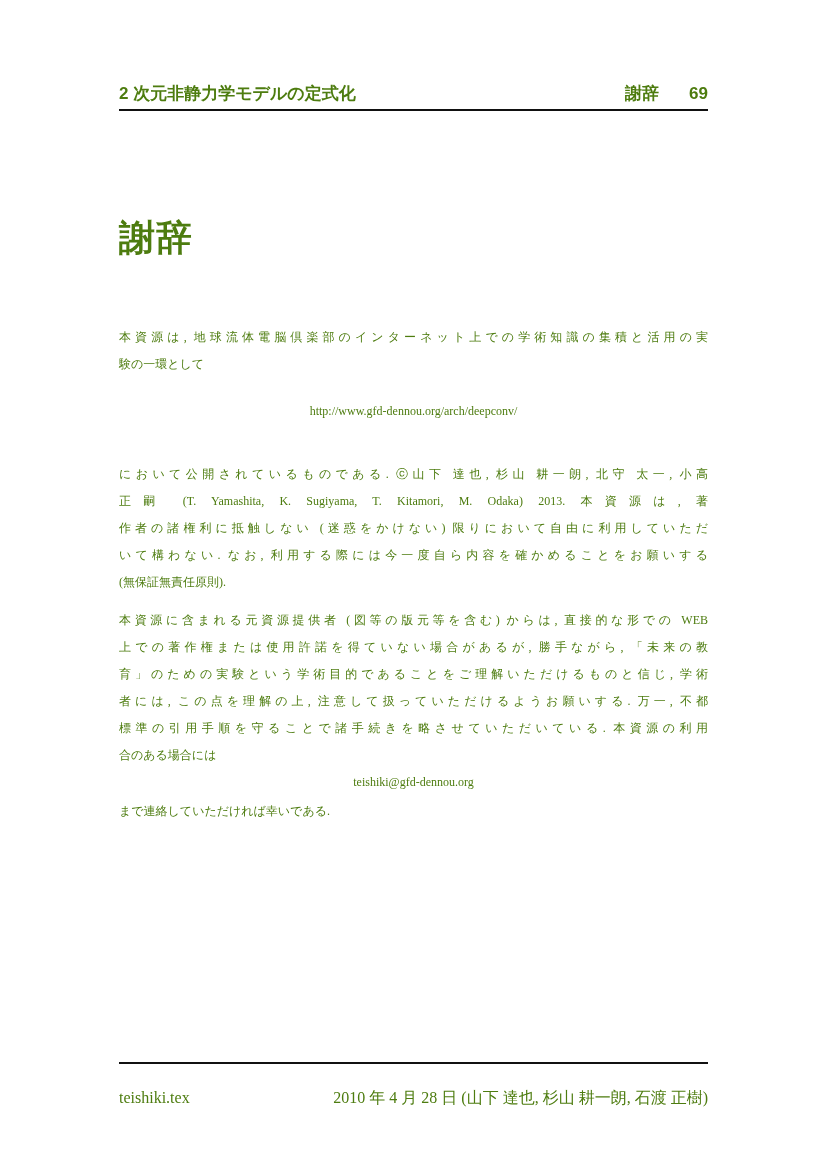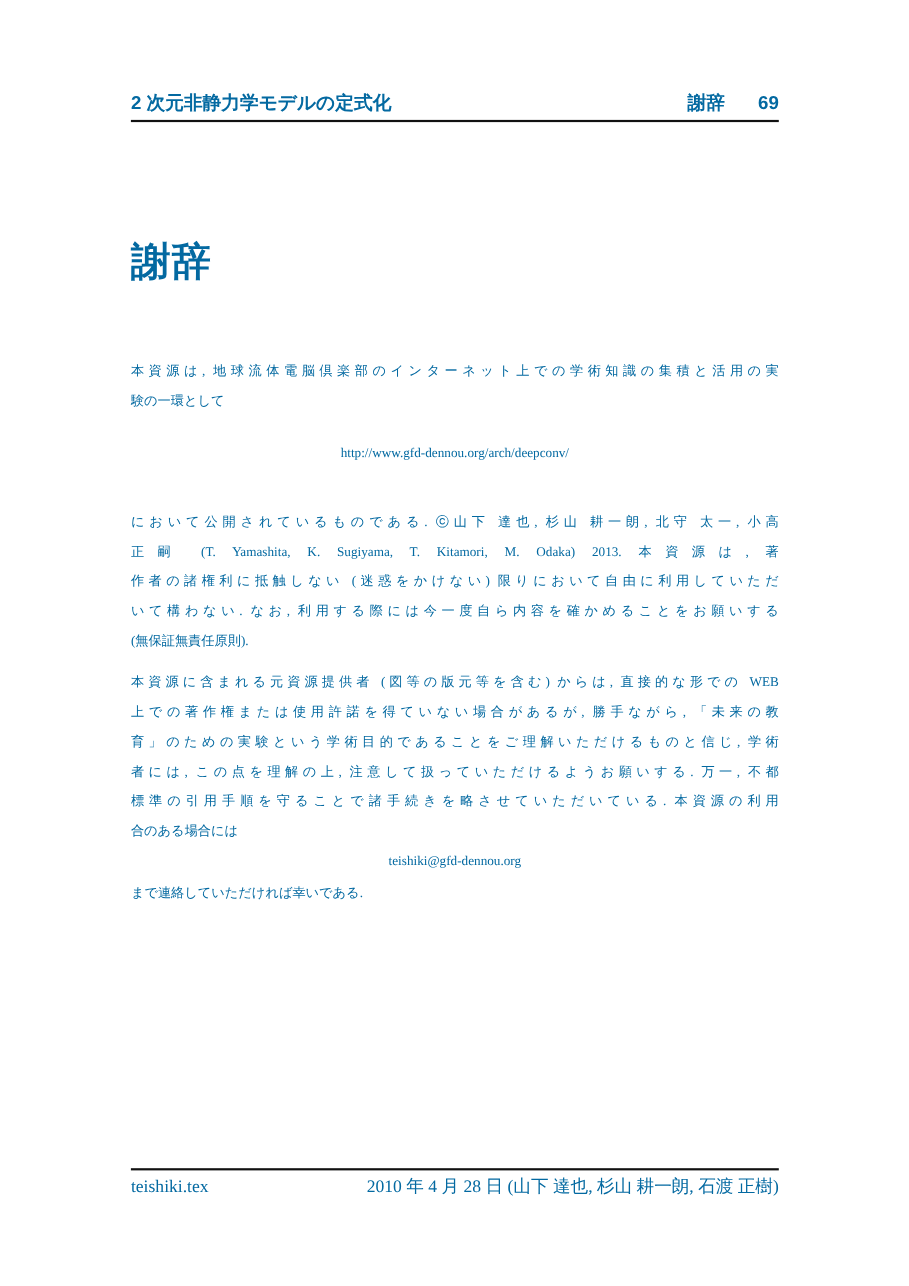--- a/index.html
+++ b/index.html
@@ -2,21 +2,21 @@
 <html><head>
 <meta charset="utf-8">
 <style>
   * { margin: 0; padding: 0; box-sizing: border-box; }
   html, body { background: #ffffff; }
   .page {
     position: relative;
     width: 748px;
     height: 1169px;
     background: #ffffff;
-    color: #0369a1;
+    color: #4d7c0f;
     font-family: "Liberation Serif", "DejaVu Serif", serif;
     overflow: hidden;
   }
   
   .running-header {
     position: absolute;
     left: 119px;
     top: 84px;
     width: 589px;
     display: flex;
@@ -63,21 +63,21 @@
   .para-2 { margin-top: 36px; }
   .para-3 { margin-top: 11px; }
   .closing-line { margin-top: 2px; }
   
   .page-footer {
     position: absolute;
     left: 119px;
     top: 1062px;
     width: 589px;
     border-top: 2px solid #111111;
-    padding-top: 6px;
+    padding-top: 24px;
     display: flex;
     justify-content: space-between;
     align-items: baseline;
     font-size: 16px;
     line-height: 20px;
   }
 </style>
 </head>
 <body>
 

